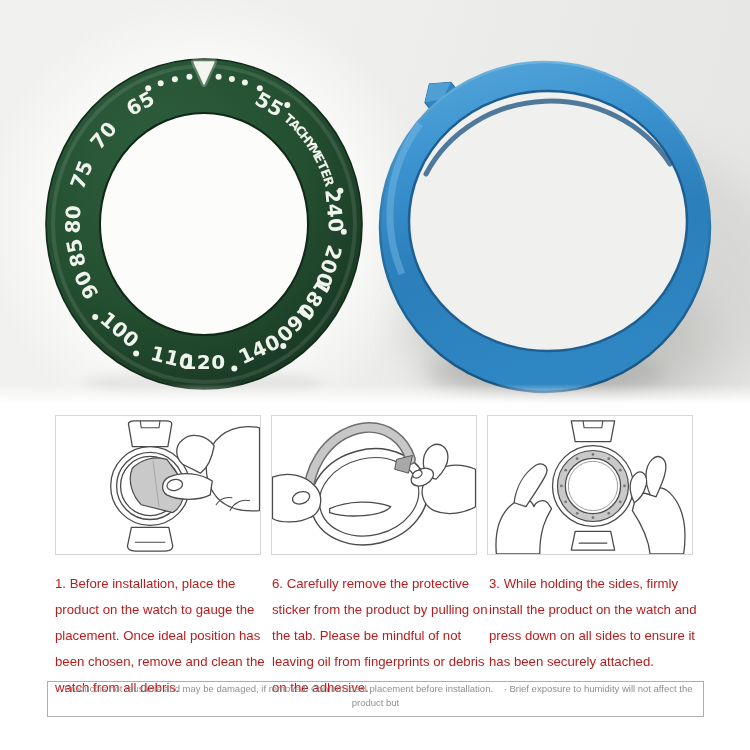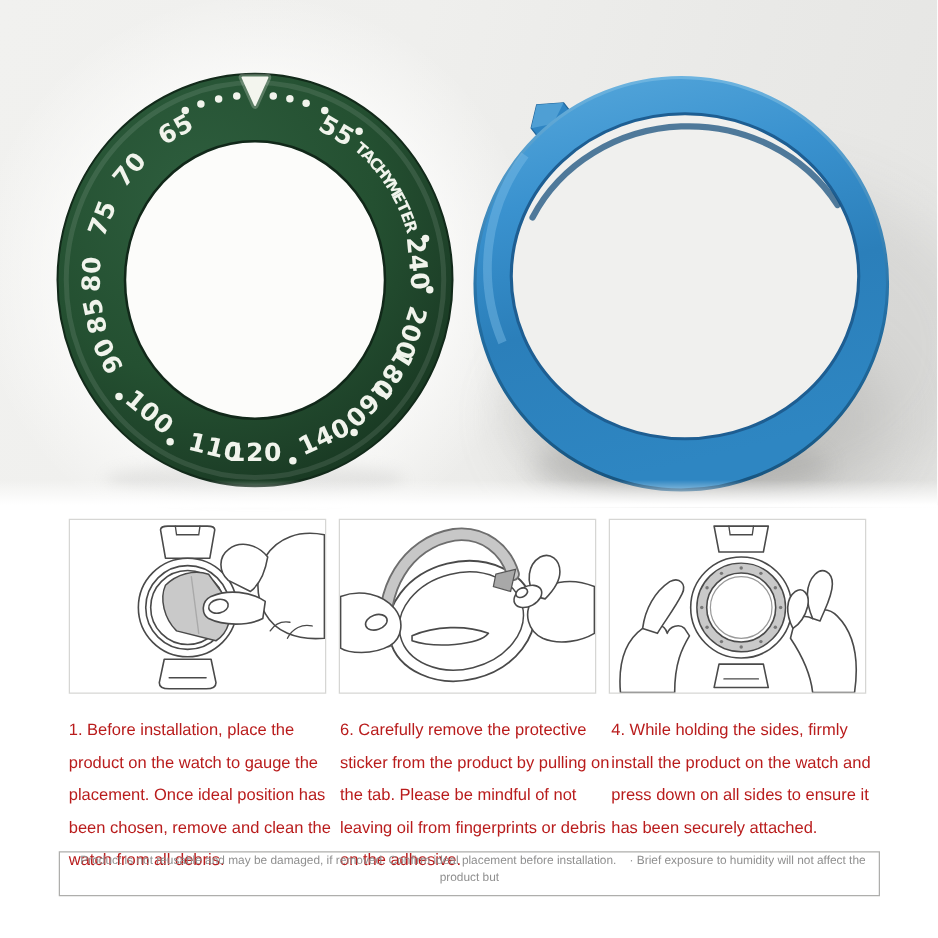--- a/index.html
+++ b/index.html
@@ -216,19 +216,19 @@
       <path class="ill" d="M8,140 C6,116 12,98 26,88 C34,82 44,84 46,92 C48,86 56,84 60,88 L64,94 C58,104 52,116 52,140 Z"></path>
       <path class="ill" d="M26,88 C28,72 36,58 48,50 C56,46 62,52 58,60 C52,72 44,82 38,92 Z"></path>
       <path class="ill" d="M198,140 C202,112 198,92 184,78 C176,70 166,72 164,80 C156,76 148,80 148,88 L146,96 C154,108 162,122 164,140 Z"></path>
       <path class="ill" d="M164,80 C158,66 158,52 166,44 C172,38 180,42 180,52 C180,62 174,72 170,82 Z"></path>
       <path class="ill" d="M148,88 C142,76 142,64 150,58 C156,54 162,60 160,70 C158,78 154,84 148,88 Z"></path>
     </svg>
   </div>
 
   <div class="step-text" id="step-text-1">1. Before installation, place the product on the watch to gauge the placement. Once ideal position has been chosen, remove and clean the watch from all debris.</div>
   <div class="step-text" id="step-text-2">6. Carefully remove the protective sticker from the product by pulling on the tab. Please be mindful of not leaving oil from fingerprints or debris on the adhesive.</div>
-  <div class="step-text" id="step-text-3">4. While holding the sides, firmly install the product on the watch and press down on all sides to ensure it has been securely attached.</div>
+  <div class="step-text" id="step-text-3">3. While holding the sides, firmly install the product on the watch and press down on all sides to ensure it has been securely attached.</div>
 
   <div id="disclaimer">
     <div>·  Product is not reusable and may be damaged, if removed. Confirm ideal placement before installation.&nbsp;&nbsp;&nbsp;&nbsp;·  Brief exposure to humidity will not affect the product but</div>
   </div>
 
 </div>
 
 </body></html>

